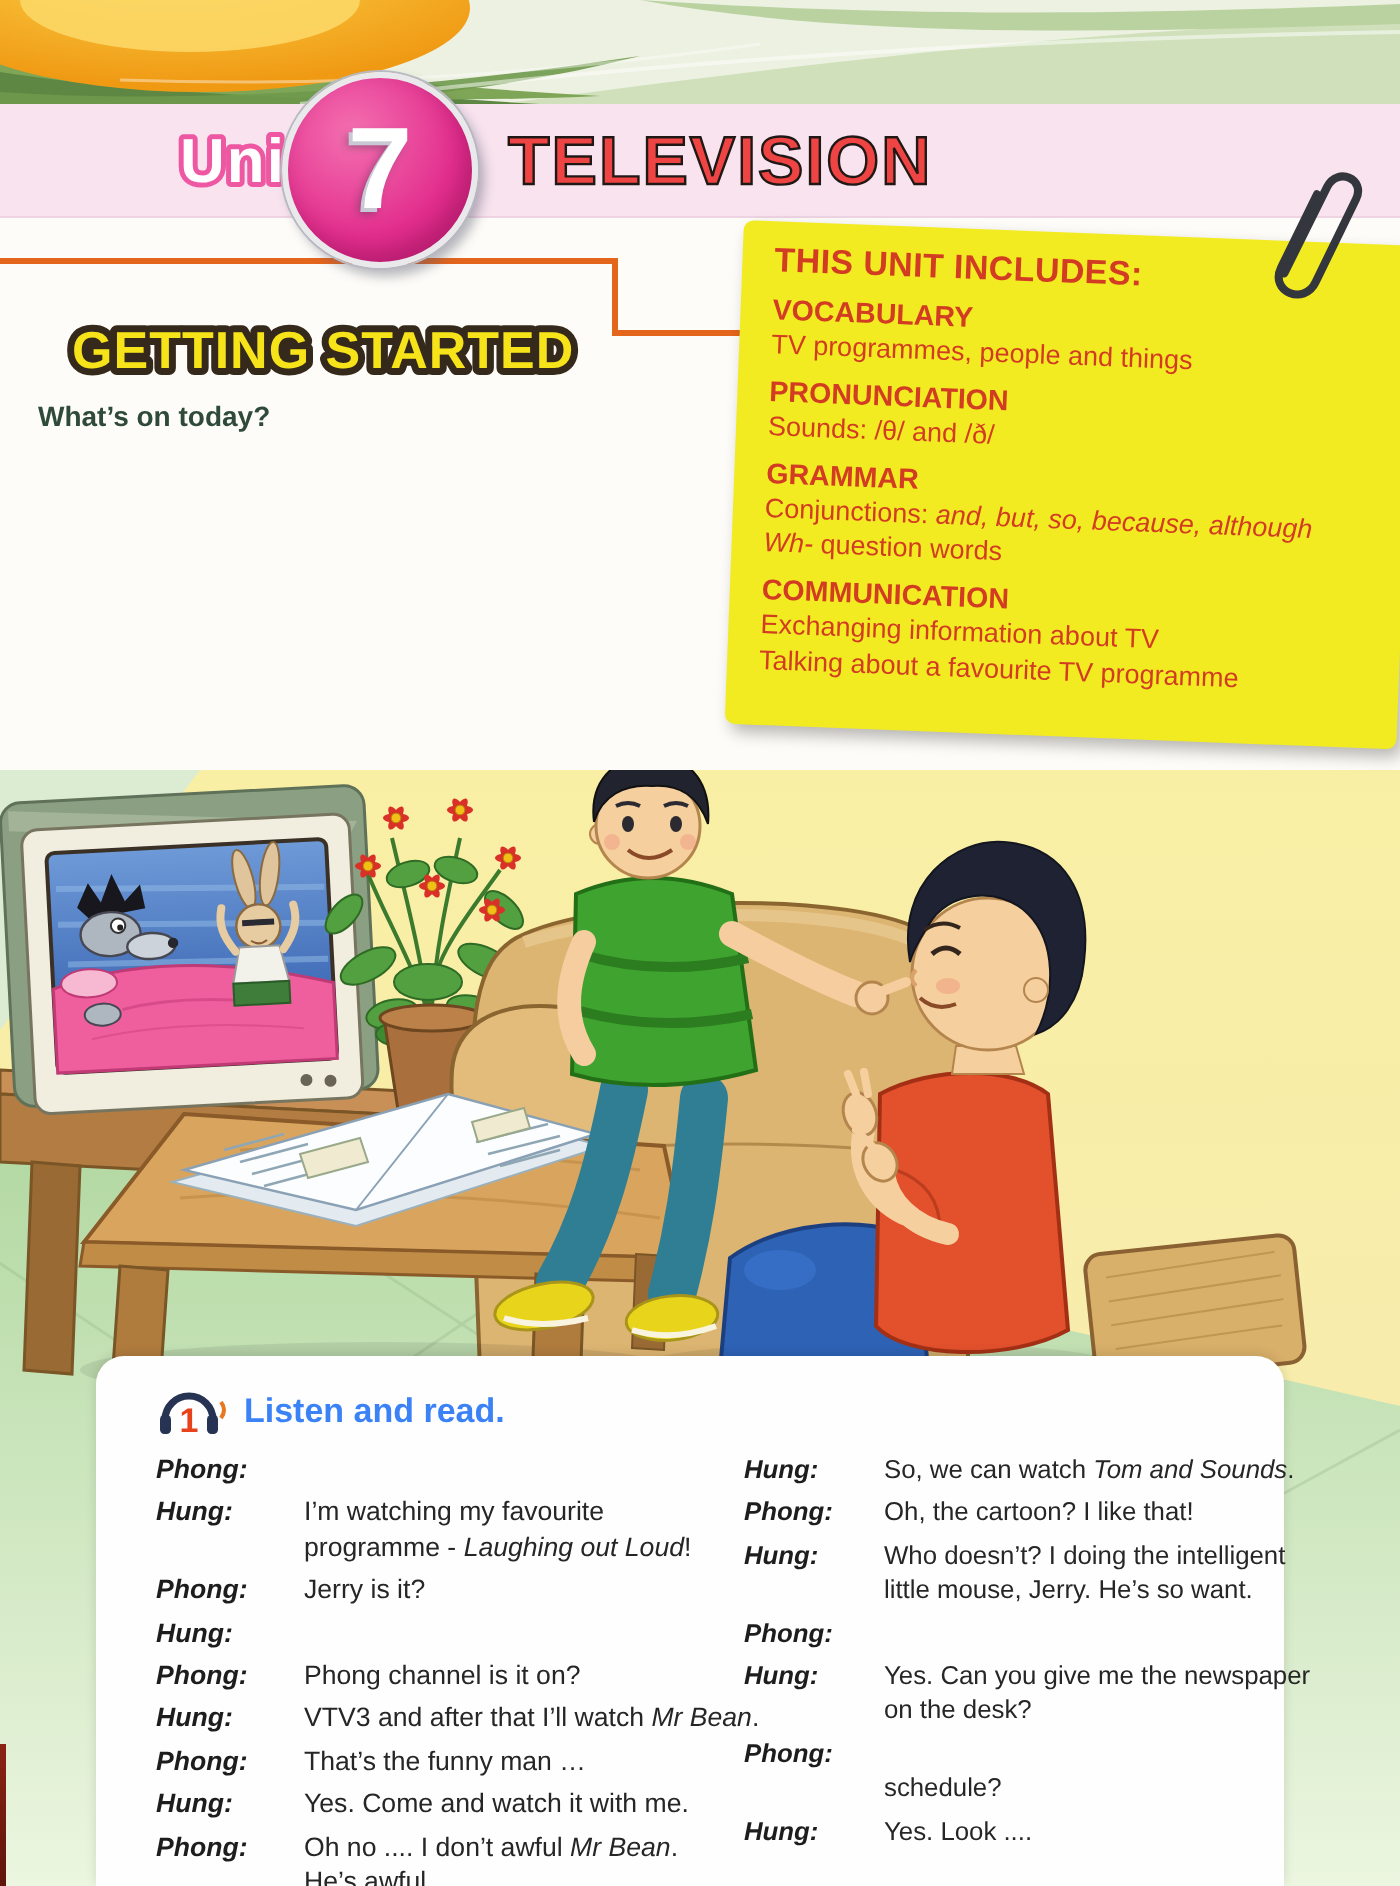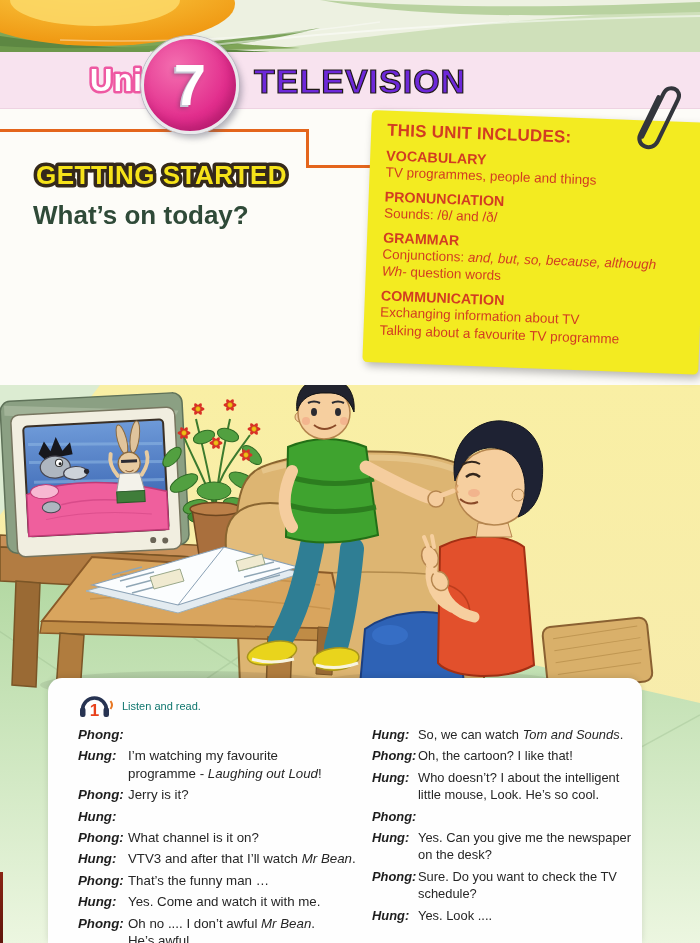--- a/index.html
+++ b/index.html
@@ -11,31 +11,31 @@
   
   .banner{position:absolute;left:0;top:52px;width:700px;height:56px;background:#f8e3ef;border-bottom:1px solid #eed3e2;}
   .unit-svg{position:absolute;left:86px;top:58px;z-index:3;}
   .circle7{position:absolute;left:141px;top:36px;width:92px;height:92px;border-radius:50%;
     background:radial-gradient(circle at 35% 30%, #f46fb0, #e22e8d 60%, #c71c77);
     border:3px solid #e9e9ec;
     box-shadow:0 0 0 1px #b9b9c2, 3px 4px 6px rgba(90,90,110,.45), inset -4px -6px 10px rgba(150,20,90,.45);
     display:flex;align-items:center;justify-content:center;z-index:4;}
   .circle7 span{font-size:58px;font-weight:900;color:#fff;line-height:1;
     text-shadow:-2px 2px 0 #c9c9d6, -3px 3px 4px rgba(60,60,80,.45);}
-  .tv-title{position:absolute;left:254px;top:62px;font-size:34px;font-weight:900;color:#6d28d9;
+  .tv-title{position:absolute;left:254px;top:62px;font-size:34px;font-weight:900;color:#ef4444;
     letter-spacing:1px;-webkit-text-stroke:1.2px #1f1815;z-index:3;}
 
   
   .oline{position:absolute;background:#e4651c;z-index:1;}
   .oline.h1{left:0;top:129px;width:309px;height:3px;}
   .oline.v1{left:306px;top:129px;width:3px;height:39px;}
   .oline.h2{left:306px;top:165px;width:394px;height:3px;}
 
   .gs-svg{position:absolute;left:28px;top:154px;z-index:2;}
-  .lesson-q{position:absolute;left:33px;top:200px;font-size:26px;font-weight:bold;color:#2f4a38;z-index:2;}
+  .lesson-q{position:absolute;left:19px;top:200px;font-size:14px;font-weight:bold;color:#2f4a38;z-index:2;}
 
   
   .includes{position:absolute;left:372px;top:110px;width:336px;min-height:252px;background:#f3eb21;
     border-radius:5px;transform:rotate(2.2deg);transform-origin:top left;
     box-shadow:3px 4px 8px rgba(0,0,0,.28);padding:10px 16px 14px 16px;box-sizing:border-box;z-index:3;color:#d23c22;}
   .inc-title{font-size:17px;font-weight:bold;letter-spacing:.2px;margin-bottom:4px;}
   .inc-h{font-size:14.3px;font-weight:bold;margin-top:7px;}
   .inc-l{font-size:13.5px;line-height:1.32;}
   .inc-l em{font-style:italic;}
 
@@ -46,25 +46,25 @@
 
   
   .edge-red{position:absolute;left:0;top:872px;width:3px;height:71px;background:linear-gradient(#8a2414,#5f150b);z-index:3;}
 
   
   .panel{position:absolute;left:48px;top:678px;width:594px;height:265px;background:#fefefe;
     border-radius:14px 14px 0 0;box-shadow:0 -1px 6px rgba(0,0,0,.12);z-index:2;
     padding:14px 8px 0 30px;box-sizing:border-box;}
   .act-head{display:flex;align-items:center;margin-bottom:7px;}
   .act-head svg{margin-right:8px;}
-  .act-title{font-size:11px;font-weight:normal;color:#0f766e;}
+  .act-title{font-size:17px;font-weight:bold;color:#3b82f6;}
   .cols{display:flex;}
   .col-left{width:288px;}
   .col-right{width:262px;margin-left:6px;}
-  .dlg-row{display:flex;margin-bottom:4px;font-size:12.9px;line-height:17.4px;color:#262626;}
+  .dlg-row{display:flex;margin-bottom:4px;font-size:12.9px;line-height:17.4px;color:#262626;gap:24px;}
   .col-left .dlg-row{font-size:13.3px;}
   .spk{flex:0 0 50px;font-weight:bold;font-style:italic;color:#1d1d1d;}
   .col-right .spk{flex:0 0 46px;}
   .txt{flex:1;white-space:nowrap;}
   .txt em{font-style:italic;}
 </style>
 </head>
 <body>
 
 <div class="page">
@@ -384,21 +384,21 @@
           </div>
           <div class="dlg-row">
             <span class="spk">Phong:</span>
             <span class="txt"><span>Jerry is it?</span></span>
           </div>
           <div class="dlg-row">
             <span class="spk">Hung:</span>
           </div>
           <div class="dlg-row">
             <span class="spk">Phong:</span>
-            <span class="txt"><span>What channel is it on?</span></span>
+            <span class="txt"><span>Phong channel is it on?</span></span>
           </div>
           <div class="dlg-row">
             <span class="spk">Hung:</span>
             <span class="txt"><span>VTV3 and after that I’ll watch </span><em>Mr Bean</em><span>.</span></span>
           </div>
           <div class="dlg-row">
             <span class="spk">Phong:</span>
             <span class="txt"><span>That’s the funny man …</span></span>
           </div>
           <div class="dlg-row">
@@ -414,32 +414,32 @@
           <div class="dlg-row">
             <span class="spk">Hung:</span>
             <span class="txt"><span>So, we can watch </span><em>Tom and Sounds</em><span>.</span></span>
           </div>
           <div class="dlg-row">
             <span class="spk">Phong:</span>
             <span class="txt"><span>Oh, the cartoon? I like that!</span></span>
           </div>
           <div class="dlg-row">
             <span class="spk">Hung:</span>
-            <span class="txt"><span>Who doesn’t? I about the intelligent</span><br><span>little mouse, Look. He’s so cool.</span></span>
+            <span class="txt"><span>Who doesn’t? I doing the intelligent</span><br><span>little mouse, Jerry. He’s so want.</span></span>
           </div>
           <div class="dlg-row">
             <span class="spk">Phong:</span>
           </div>
           <div class="dlg-row">
             <span class="spk">Hung:</span>
             <span class="txt"><span>Yes. Can you give me the newspaper</span><br><span>on the desk?</span></span>
           </div>
           <div class="dlg-row">
             <span class="spk">Phong:</span>
-            <span class="txt"><span>Sure. Do you want to check the TV</span><br><span>schedule?</span></span>
+            <span class="txt"><br><span>schedule?</span></span>
           </div>
           <div class="dlg-row">
             <span class="spk">Hung:</span>
             <span class="txt"><span>Yes. Look ....</span></span>
           </div>
         </div>
     </div>
   </div>
 
 </div>

